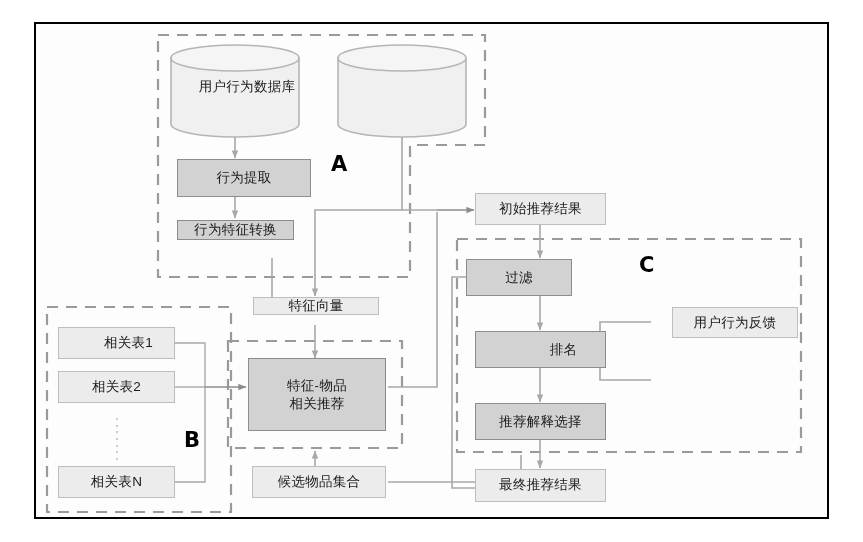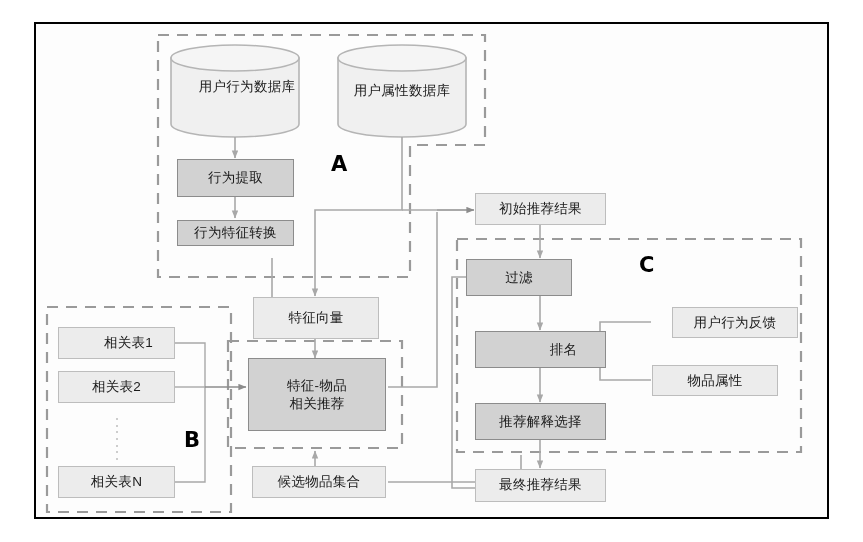--- a/index.html
+++ b/index.html
@@ -154,27 +154,26 @@
     <path d="M651,322 L600,322 L600,349 L578,349" fill="none" stroke="#a8a8a8" stroke-width="1.6" marker-end="url(#ahu)"></path>
 
     <path d="M651,380 L600,380 L600,352" fill="none" stroke="#a8a8a8" stroke-width="1.6"></path>
 
     <path d="M498,488 L452,488 L452,277 L474,277" fill="none" stroke="#a8a8a8" stroke-width="1.6" marker-end="url(#ahu)"></path>
 
   </svg>
 
   <div class="cyl-label" style="left:171px; top:67px; width:144px; height:40px;padding-left:8px;">用户行为数据库</div>
 
-  <div class="cyl-label" style="left:338px; top:71px; width:128px; height:40px;">用户属性数据库</div>
-
-  <div class="node box-dark" style="left:177px; top:159px; width:117px; height:38px;">行为提取</div>
-
-  <div class="node box-dark" style="left:177px; top:220px; width:117px; height:26px;">行为特征转换</div>
-
-  <div class="node box-light" style="left:253px; top:297px; width:126px; height:42px;">特征向量</div>
+
+  <div class="node box-dark" style="left:177px; top:159px; width:134px; height:38px;">行为提取</div>
+
+  <div class="node box-dark" style="left:177px; top:220px; width:117px; height:20px;">行为特征转换</div>
+
+  <div class="node box-light" style="left:253px; top:297px; width:126px; height:18px;">特征向量</div>
 
   <div class="node box-dark" style="left:248px; top:358px; width:138px; height:73px; flex-direction:column;">
     <span>特征-物品</span>
     <span>相关推荐</span>
   </div>
 
   <div class="node box-light" style="left:252px; top:466px; width:134px; height:32px;">候选物品集合</div>
 
   <div class="node box-light" style="left:58px; top:327px; width:117px; height:32px;padding-left:24px;">相关表1</div>
 
@@ -197,21 +196,20 @@
   <div class="node box-dark" style="left:466px; top:259px; width:106px; height:37px;">过滤</div>
 
   <div class="node box-dark" style="left:475px; top:331px; width:131px; height:37px;padding-left:46px;">排名</div>
 
   <div class="node box-dark" style="left:475px; top:403px; width:131px; height:37px;">推荐解释选择</div>
 
   <div class="node box-light" style="left:475px; top:469px; width:131px; height:33px;font-family:Liberation Mono, monospace;">最终推荐结果</div>
 
   <div class="node box-light" style="left:652px; top:307px; width:126px; height:31px;margin-left:20px;">用户行为反馈</div>
 
-  <div class="node box-light" style="left:652px; top:365px; width:126px; height:31px;">物品属性</div>
 
   <div class="grouplabel" style="left:331px; top:152px;">A</div>
 
   <div class="grouplabel" style="left:184px; top:428px;">B</div>
 
   <div class="grouplabel" style="left:639px; top:253px;">C</div>
 
 </div>
 
 </body></html>

